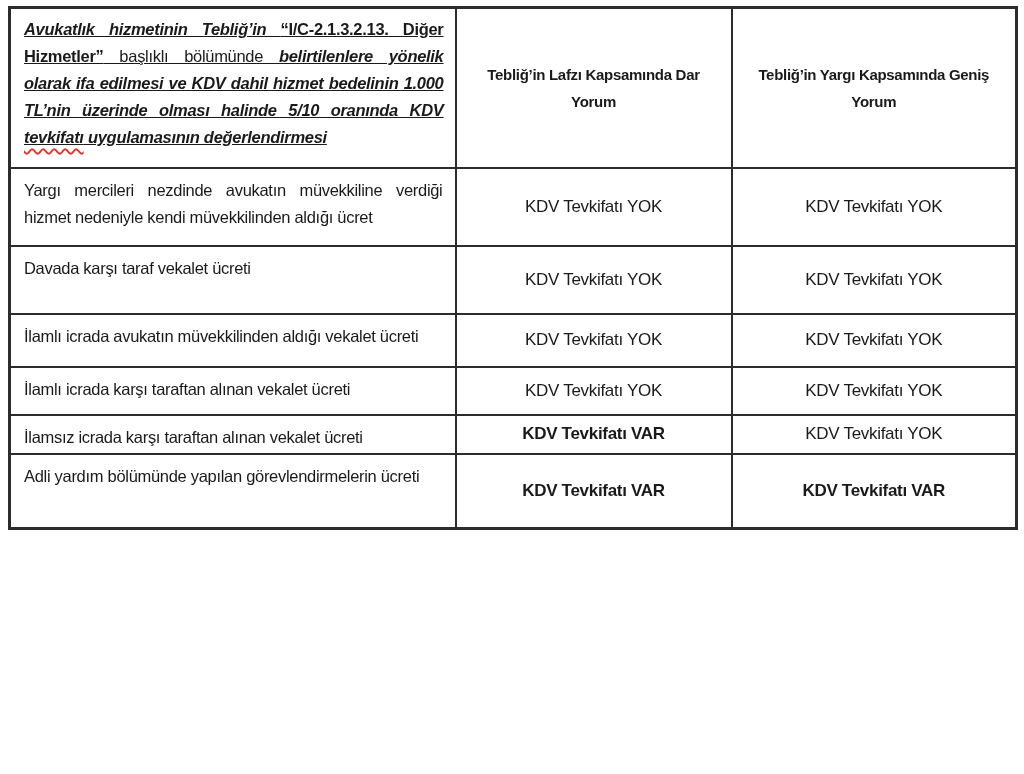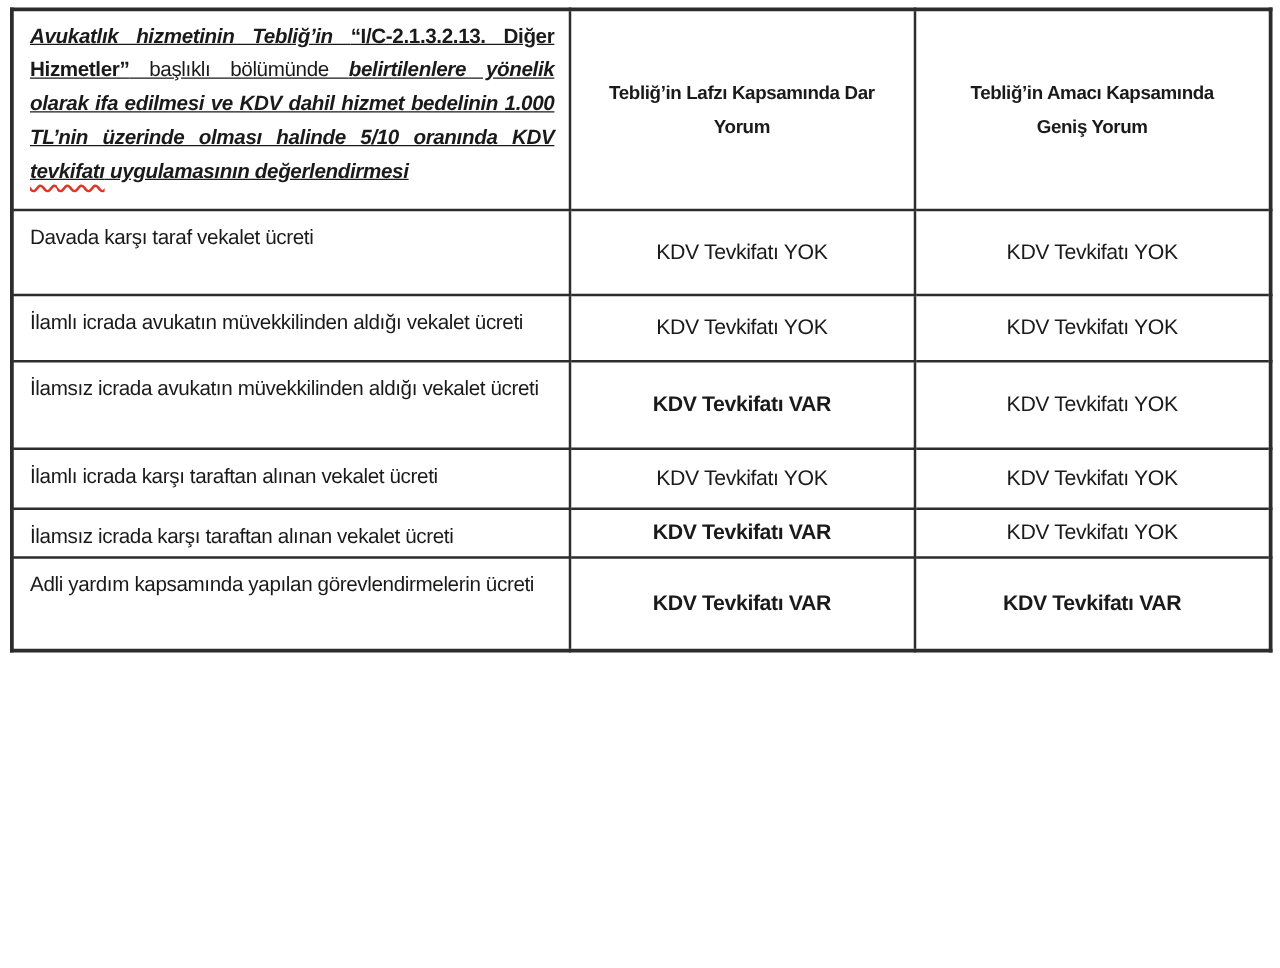--- a/index.html
+++ b/index.html
@@ -106,49 +106,49 @@
       <col class="c-label">
       <col class="c-dar">
       <col class="c-genis">
     </colgroup>
     <thead>
       <tr>
         <th class="title-cell">
           <span class="u"><span class="seg-bi">Avukatlık hizmetinin Tebliğ’in </span><span class="seg-b">“I/C-2.1.3.2.13. Diğer Hizmetler”</span><span class="seg-r"> başlıklı bölümünde </span><span class="seg-bi">belirtilenlere yönelik olarak ifa edilmesi ve KDV dahil hizmet bedelinin 1.000 TL’nin üzerinde olması halinde 5/10 oranında KDV </span><span class="seg-bi spell">tevkifatı</span><span class="seg-bi"> uygulamasının değerlendirmesi</span></span>
         </th>
         <th class="col-header">Tebliğ’in Lafzı Kapsamında Dar Yorum</th>
-        <th class="col-header">Tebliğ’in Amacı Kapsamında Geniş Yorum</th>
+        <th class="col-header">Tebliğ’in Yargı Kapsamında Geniş Yorum</th>
       </tr>
     </thead>
     <tbody>
+      <tr class="r0">
+        <td class="label-cell">Yargı mercileri nezdinde avukatın müvekkiline verdiği hizmet nedeniyle kendi müvekkilinden aldığı ücret</td>
+        <td class="value-cell">KDV Tevkifatı YOK</td>
+        <td class="value-cell">KDV Tevkifatı YOK</td>
+      </tr>
       <tr class="r1">
         <td class="label-cell">Davada karşı taraf vekalet ücreti</td>
         <td class="value-cell">KDV Tevkifatı YOK</td>
         <td class="value-cell">KDV Tevkifatı YOK</td>
       </tr>
       <tr class="r2">
         <td class="label-cell">İlamlı icrada avukatın müvekkilinden aldığı vekalet ücreti</td>
         <td class="value-cell">KDV Tevkifatı YOK</td>
-        <td class="value-cell">KDV Tevkifatı YOK</td>
-      </tr>
-      <tr class="r3">
-        <td class="label-cell">İlamsız icrada avukatın müvekkilinden aldığı vekalet ücreti</td>
-        <td class="value-cell bold">KDV Tevkifatı VAR</td>
         <td class="value-cell">KDV Tevkifatı YOK</td>
       </tr>
       <tr class="r4">
         <td class="label-cell">İlamlı icrada karşı taraftan alınan vekalet ücreti</td>
         <td class="value-cell">KDV Tevkifatı YOK</td>
         <td class="value-cell">KDV Tevkifatı YOK</td>
       </tr>
       <tr class="r5">
         <td class="label-cell">İlamsız icrada karşı taraftan alınan vekalet ücreti</td>
         <td class="value-cell bold">KDV Tevkifatı VAR</td>
         <td class="value-cell">KDV Tevkifatı YOK</td>
       </tr>
       <tr class="r7">
-        <td class="label-cell">Adli yardım kapsamında yapılan görevlendirmelerin ücreti</td>
+        <td class="label-cell">Adli yardım bölümünde yapılan görevlendirmelerin ücreti</td>
         <td class="value-cell bold">KDV Tevkifatı VAR</td>
         <td class="value-cell bold">KDV Tevkifatı VAR</td>
       </tr>
     </tbody>
   </table>
 </div>
 
 </body></html>

